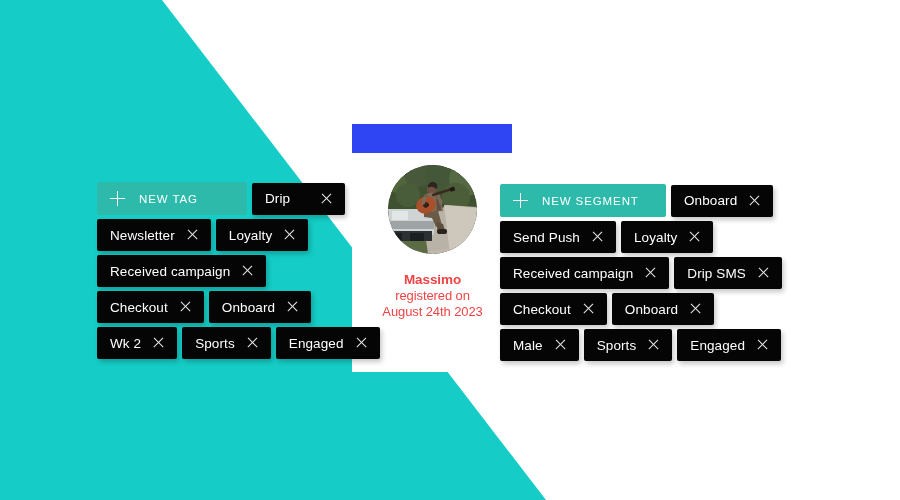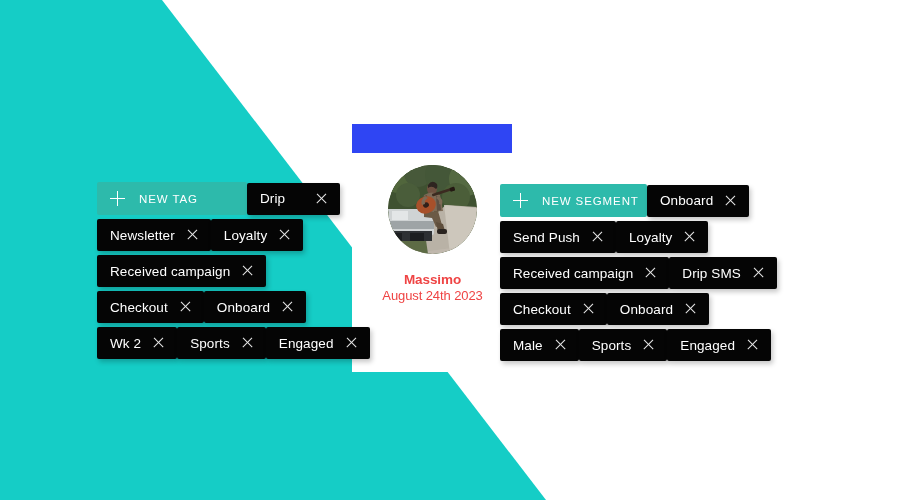--- a/index.html
+++ b/index.html
@@ -96,20 +96,21 @@
     white-space: nowrap;
   }
 
   .chip {
     display: inline-flex;
     align-items: center;
     justify-content: center;
     height: 32px;
     box-sizing: border-box;
     padding: 0 13px;
+    margin-right: 5px;
     background: #050505;
     color: #ffffff;
     font-size: 13.5px;
     letter-spacing: 0.1px;
     border-radius: 2px;
     box-shadow: 2px 3px 5px rgba(0,0,0,0.22);
     user-select: none;
   }
   .chip .chip-label { display: inline-block; }
   .chip .x-icon {
@@ -138,21 +139,21 @@
   
   .chip.add-btn {
     background: #2dbaab;
     box-shadow: none;
     padding: 0 16px 0 13px;
     height: 33px;
     letter-spacing: 0.9px;
     font-size: 11.5px;
   }
   #left-col .chip.add-btn  { width: 150px; justify-content: flex-start; }
-  #right-col .chip.add-btn { width: 147px; justify-content: flex-start; }
+  #right-col .chip.add-btn { width: 166px; justify-content: flex-start; }
 
   .plus-icon {
     position: relative;
     width: 15px;
     height: 15px;
     margin-right: 14px;
     flex: 0 0 auto;
   }
   .plus-icon::before,
   .plus-icon::after {
@@ -222,20 +223,21 @@
         <path d="M37 31 q-5 4 -3 9 l3 -1 q-1 -4 3 -6 z" fill="#7d6a56"></path>
         <path d="M50 31 q6 3 4 9 l-3 -1 q1 -4 -3 -6 z" fill="#7d6a56"></path>
 
         <path d="M40 86 L89 80 L89 89 L40 89 Z" fill="#c4bdb2" opacity="0.6"></path>
       </g>
     </svg>
   </div>
 
   <div class="profile-text">
     <span class="profile-name">Massimo</span>
+    <span class="profile-line">registered on</span>
     <span class="profile-line">August 24th 2023</span>
   </div>
 
   <div class="tag-col" id="left-col">
     <div class="tag-row">
       <div class="chip add-btn">
         <span class="plus-icon"></span>
         <span class="chip-label">NEW TAG</span>
       </div>
       <div class="chip wide-gap">

